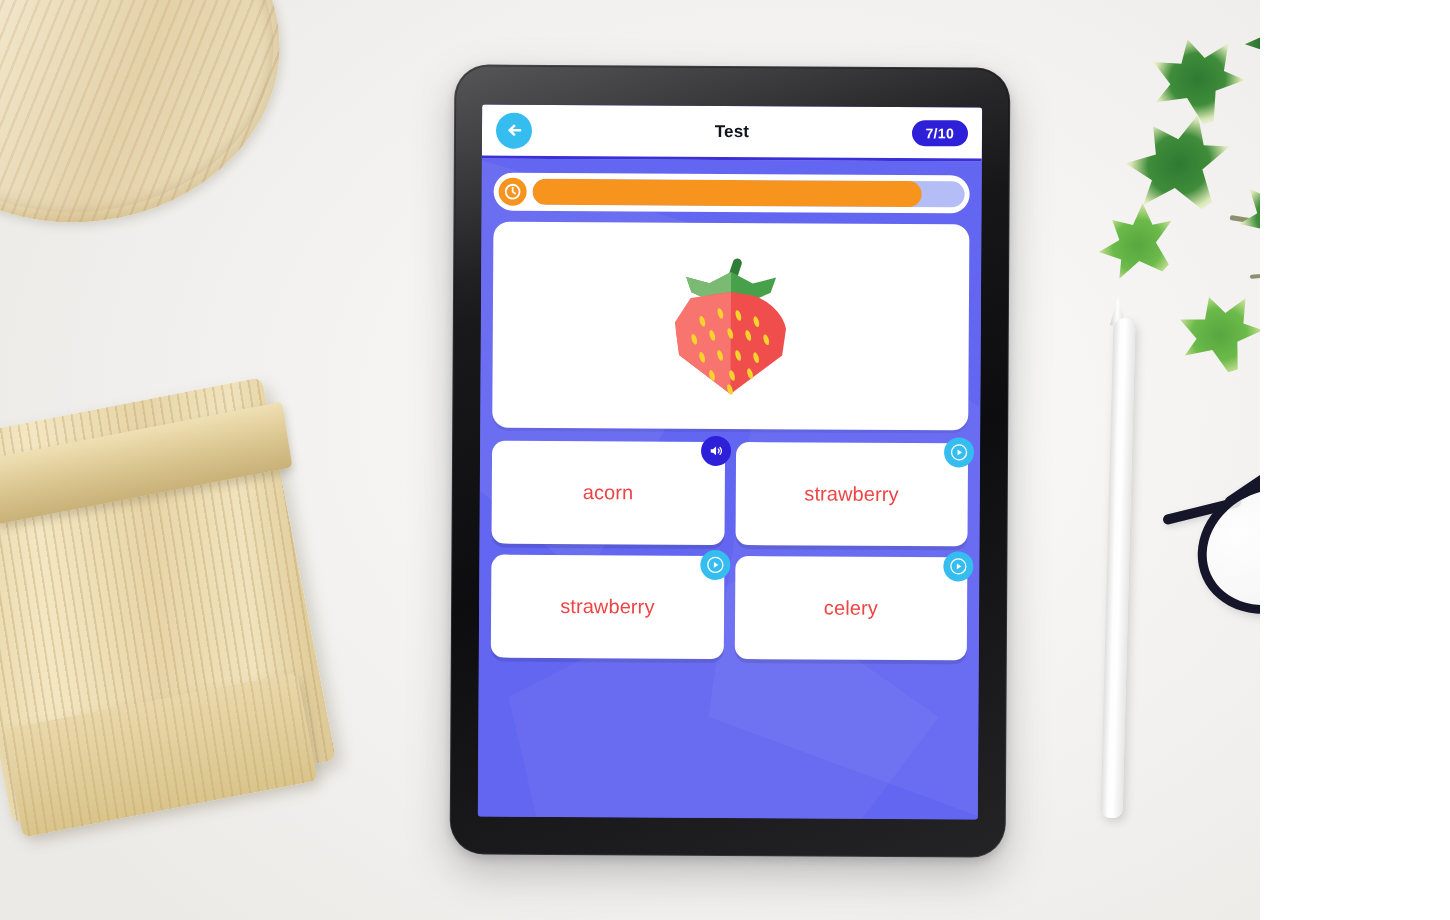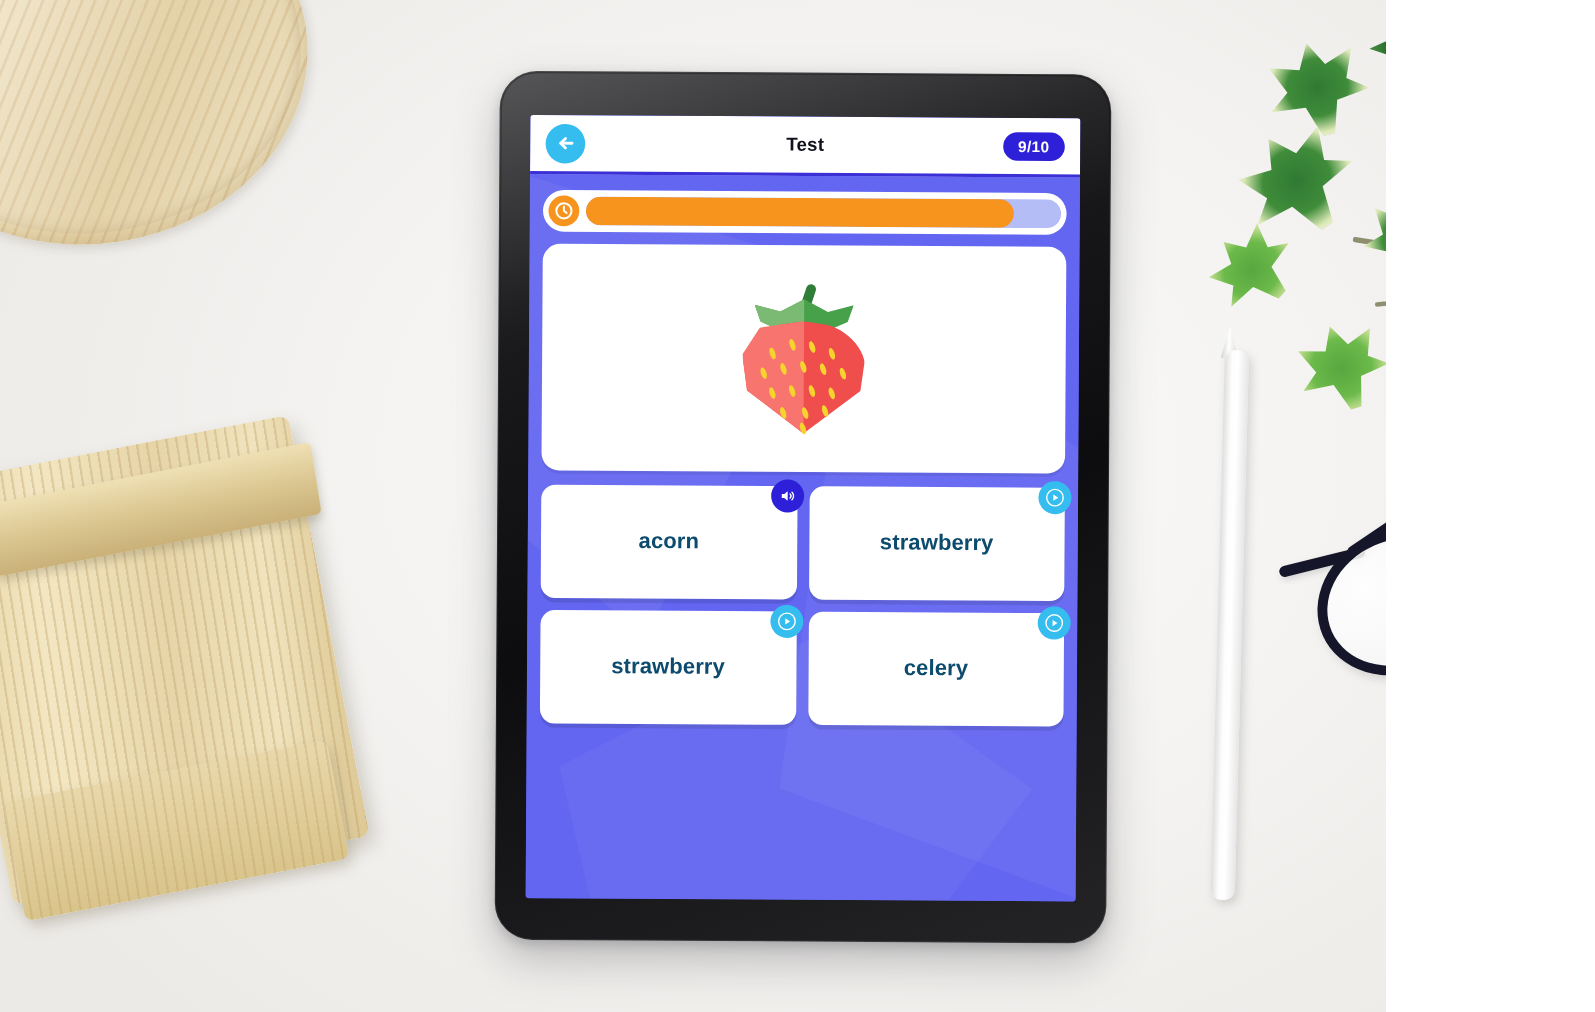--- a/index.html
+++ b/index.html
@@ -394,22 +394,22 @@
     background: #ffffff;
     border-radius: 13px;
     display: flex;
     align-items: center;
     justify-content: center;
     box-shadow: 0 4px 0 rgba(0,0,0,0.10);
     cursor: pointer;
   }
   .answer-label {
     font-size: 20px;
-    font-weight: bold;
-    color: #0c4a6e;
+    font-weight: normal;
+    color: #ef4444;
     letter-spacing: 0.1px;
   }
   .audio-btn {
     position: absolute;
     right: -6px;
     top: -6px;
     width: 30px; height: 30px;
     border-radius: 50%;
     display: flex; align-items: center; justify-content: center;
     cursor: pointer;
@@ -466,21 +466,21 @@
       <div id="app-header">
         <div id="back-button">
           <span>
             <svg width="19" height="19" viewBox="0 0 24 24" fill="none">
               <path d="M19 12H6" stroke="#ffffff" stroke-width="3.2" stroke-linecap="round"></path>
               <path d="M11.5 6.5L6 12l5.5 5.5" stroke="#ffffff" stroke-width="3.2" stroke-linecap="round" stroke-linejoin="round"></path>
             </svg>
           </span>
         </div>
         <div id="page-title">Test</div>
-        <div id="progress-badge">9/10</div>
+        <div id="progress-badge">7/10</div>
       </div>
 
       <div id="app-body">
         <div class="facet-extra"></div>
 
         <div id="timer-shell">
           <div id="clock-icon">
             <svg width="18" height="18" viewBox="0 0 24 24" fill="none">
               <circle cx="12" cy="12" r="9.2" stroke="#ffffff" stroke-width="2.4"></circle>
               <path d="M12 6.6V12l3.4 2.6" stroke="#ffffff" stroke-width="2.4" stroke-linecap="round" stroke-linejoin="round"></path>

